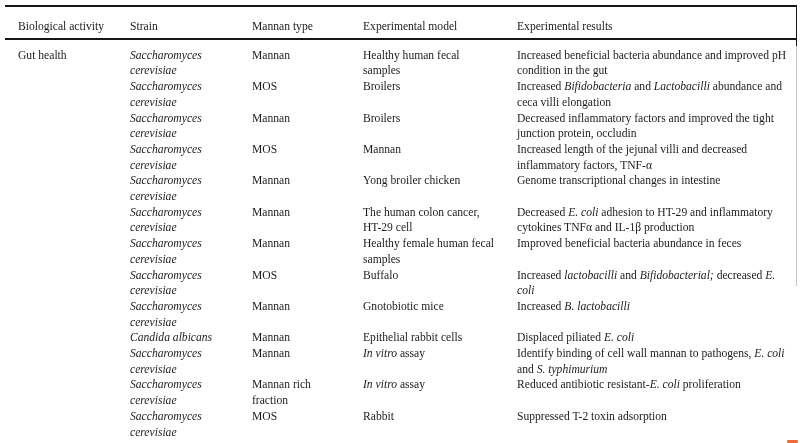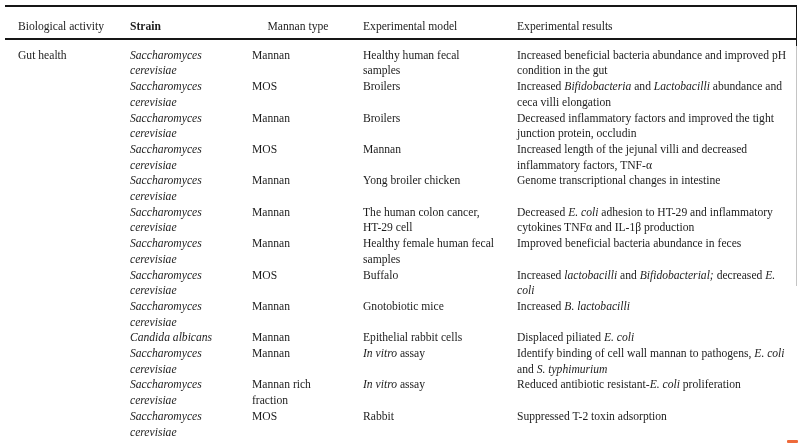--- a/index.html
+++ b/index.html
@@ -81,22 +81,22 @@
     <colgroup>
       <col style="width:112px">
       <col style="width:122px">
       <col style="width:111px">
       <col style="width:154px">
       <col style="width:293px">
     </colgroup>
     <thead>
       <tr>
         <th style="border-top-color: rgb(22, 22, 22); border-bottom-color: rgb(22, 22, 22);">Biological activity</th>
-        <th style="border-top-color: rgb(22, 22, 22); border-bottom-color: rgb(22, 22, 22); font-weight: bold;">Strain</th>
-        <th style="border-top-color: rgb(22, 22, 22); border-bottom-color: rgb(22, 22, 22); text-align: center;">Mannan type</th>
+        <th style="border-top-color: rgb(22, 22, 22); border-bottom-color: rgb(22, 22, 22);">Strain</th>
+        <th style="border-top-color: rgb(22, 22, 22); border-bottom-color: rgb(22, 22, 22);">Mannan type</th>
         <th style="border-top-color: rgb(22, 22, 22); border-bottom-color: rgb(22, 22, 22); margin-top: 28px;">Experimental model</th>
         <th style="border-top-color: rgb(22, 22, 22); border-bottom-color: rgb(22, 22, 22);">Experimental results</th>
       </tr>
     </thead>
     <tbody id="table-body">
         <tr>
           <td>Gut health</td>
           <td><i>Saccharomyces cerevisiae</i></td>
           <td>Mannan</td>
           <td><span>Healthy human fecal samples</span></td>

